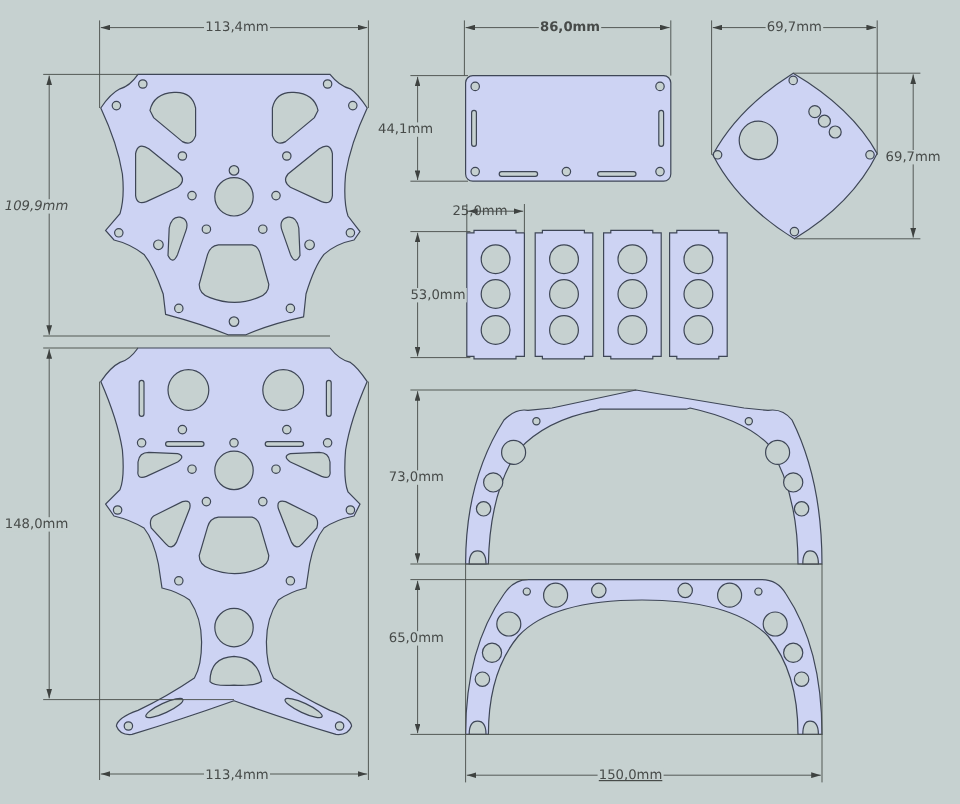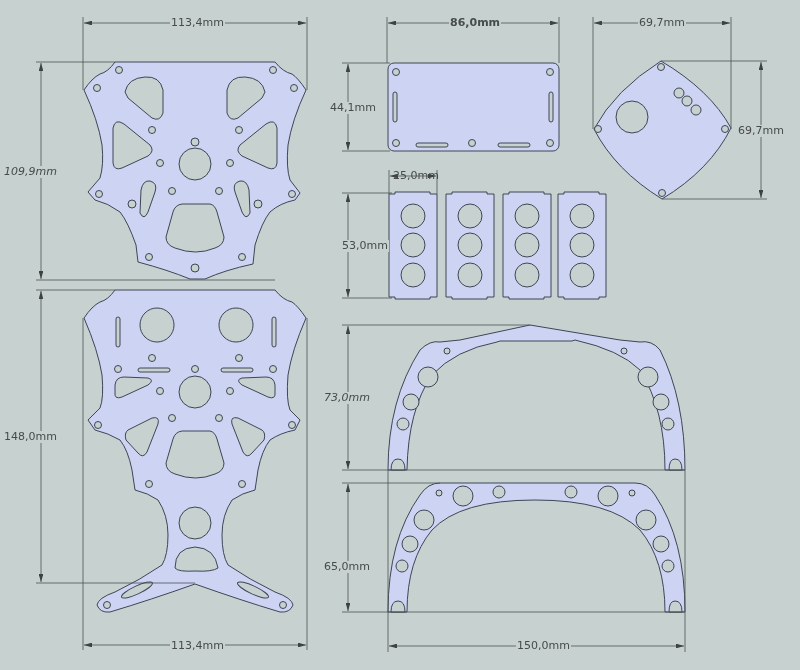--- a/index.html
+++ b/index.html
@@ -223,21 +223,21 @@
         <line class="dim" x1="685" y1="470" x2="685" y2="652"></line>
     <line class="dim" x1="389" y1="646" x2="684" y2="646" marker-start="url(#ar)" marker-end="url(#ar)"></line>
   </g>
 </svg>
 
 <span class="lbl" style="left:170px;top:17px;">113,4mm</span>
 <span class="lbl" style="left:3px;top:166px;font-style:italic;">109,9mm</span>
 <span class="lbl" style="left:3px;top:431px;text-align:center;">148,0mm</span>
 <span class="lbl" style="left:170px;top:640px;">113,4mm</span>
 <span class="lbl" style="left:449px;top:17px;font-weight:bold;">86,0mm</span>
-<span class="lbl" style="left:329px;top:102px;">44,1mm</span>
+<span class="lbl" style="left:314px;top:102px;">44,1mm</span>
 <span class="lbl" style="left:638px;top:17px;">69,7mm</span>
 <span class="lbl" style="left:737px;top:125px;">69,7mm</span>
-<span class="lbl" style="left:392px;top:170px;background:transparent;">25,0mm</span>
+<span class="lbl" style="left:376px;top:170px;background:transparent;">25,0mm</span>
 <span class="lbl" style="left:341px;top:240px;">53,0mm</span>
-<span class="lbl" style="left:323px;top:392px;font-style:italic;">73,0mm</span>
-<span class="lbl" style="left:323px;top:561px;">65,0mm</span>
-<span class="lbl" style="left:516px;top:640px;">150,0mm</span>
+<span class="lbl" style="left:323px;top:392px;">73,0mm</span>
+<span class="lbl" style="left:323px;top:526px;">65,0mm</span>
+<span class="lbl" style="left:498px;top:640px;text-decoration:underline;">150,0mm</span>
 </div>
 
 </body></html>

